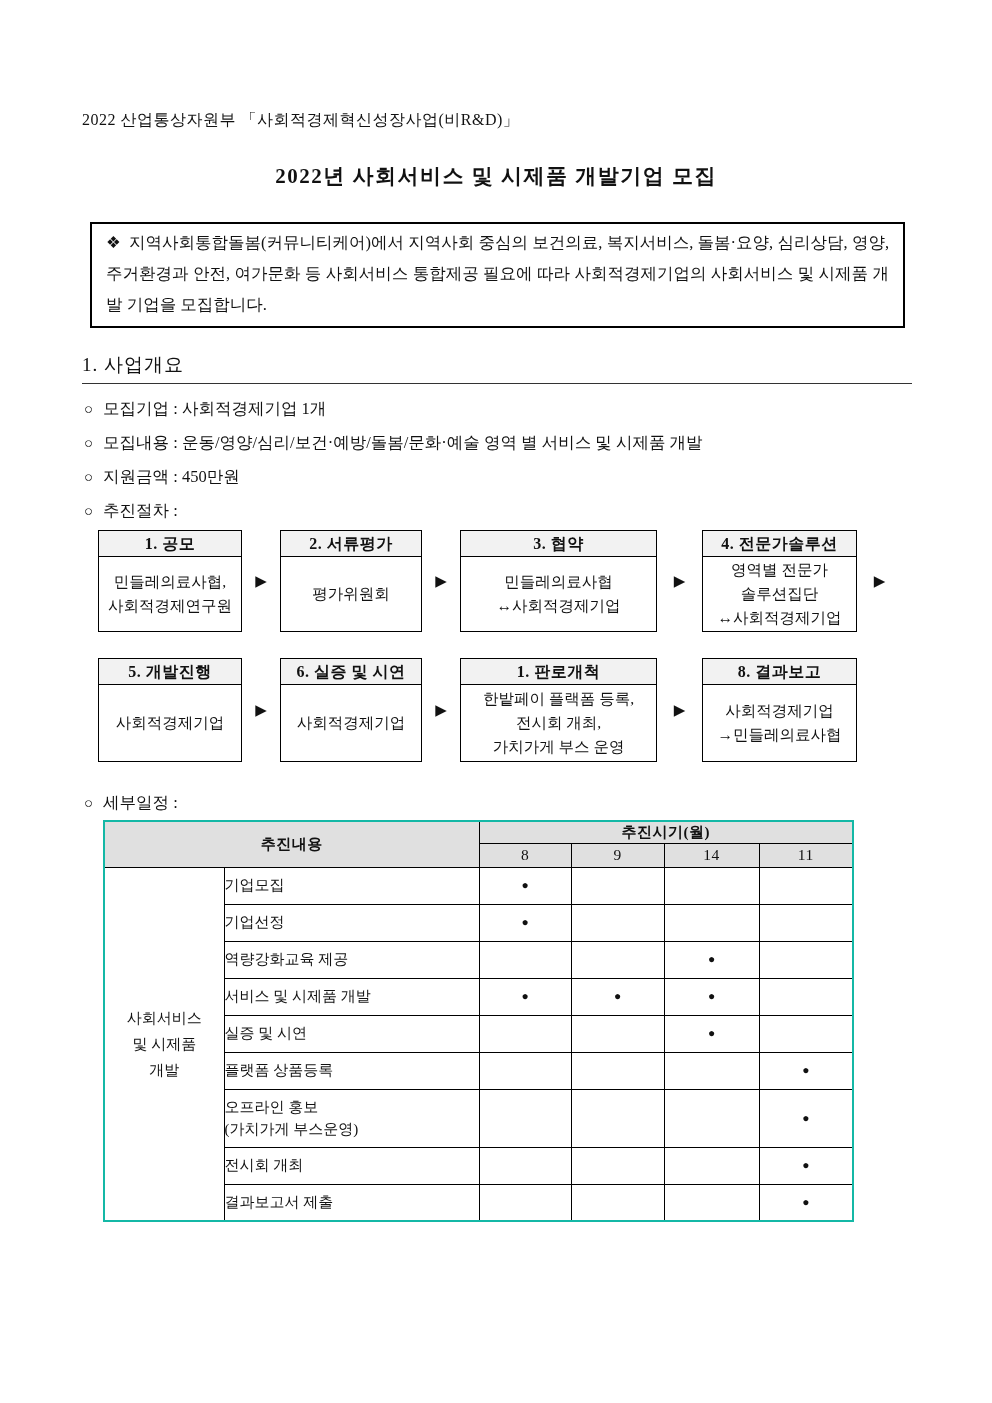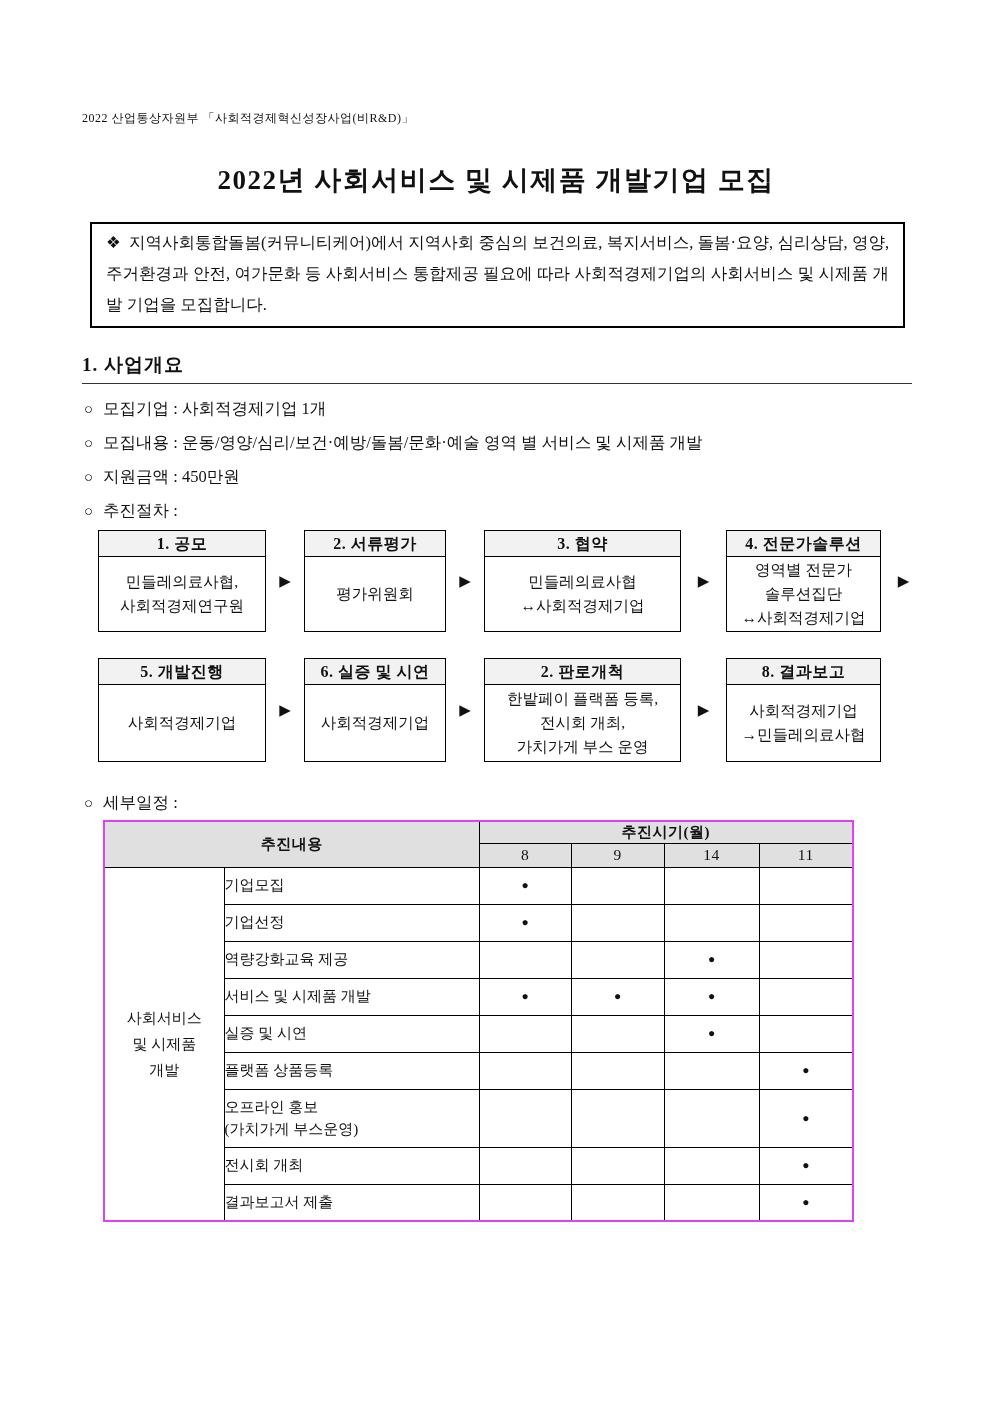--- a/index.html
+++ b/index.html
@@ -8,29 +8,29 @@
     width:992px;height:1403px;
     margin:0 auto;
     background:#ffffff;
     color:#111;
     font-family:"Liberation Serif","DejaVu Serif",serif;
     overflow:hidden;
   }
   
   .program-line{
     margin:110px 0 0 82px;
-    font-size:12px;
+    font-size:16px;
     letter-spacing:0.5px;
     height:22px;
   }
   
   .doc-title{
     margin-top:30px;
     text-align:center;
-    font-size:27px;
+    font-size:21px;
     font-weight:bold;
     letter-spacing:1.5px;
     height:36px;
   }
   
   .intro-box{
     box-sizing:border-box;
     width:815px;
     margin:24px 0 0 90px;
     border:2px solid #000;
@@ -39,21 +39,21 @@
     line-height:31px;
     text-align:justify;
   }
   .intro-box .marker{margin-right:8px;}
   
   .section-heading{
     box-sizing:border-box;
     width:830px;
     margin:24px 0 0 82px;
     font-size:19px;
-    font-weight:bold;
+    font-weight:normal;
     letter-spacing:1px;
     padding-bottom:5px;
     border-bottom:1.5px solid #333;
   }
   
   .overview-list{margin:8px 0 0 84px;font-size:16.5px;}
   .ov-item{line-height:34px;white-space:nowrap;}
   .ov-item .bullet{margin-right:10px;font-size:15px;}
   
   .flow-row{
@@ -63,21 +63,21 @@
     margin-top:2px;
     height:102px;
   }
   .flow-row.second{margin-top:26px;height:104px;}
   .step{
     box-sizing:border-box;
     border:1.5px solid #000;
     display:flex;flex-direction:column;
     background:#fff;
   }
-  .w1{width:168px}.w2{width:142px}.w3{width:197px}.w4{width:155px}
+  .w1{width:144px}.w2{width:142px}.w3{width:197px}.w4{width:155px}
   .step-hd{
     box-sizing:border-box;
     border-bottom:1.5px solid #000;
     background:#f2f2f2;
     text-align:center;
     font-weight:bold;
     font-size:16px;
     line-height:25px;
     height:26px;
     letter-spacing:0.5px;
@@ -105,21 +105,21 @@
     border-collapse:collapse;
     table-layout:fixed;
     width:749px;
     font-size:15px;
   }
   table.schedule td{
     border:1px solid #000;
     padding:0;
     vertical-align:middle;
   }
-  table.schedule{border:2px solid #d946ef;padding-left:37px;}
+  table.schedule{border:2px solid #14b8a6;padding-left:37px;}
   td.hd{
     background:#e0e0e0;
     text-align:center;
     font-weight:bold;
     letter-spacing:0.5px;
   }
   td.hd.m{font-weight:normal;font-size:15.5px;}
   tr.th1{height:22px;}
   tr.th2{height:24px;}
   tr.body-row{height:37px;}
@@ -206,21 +206,21 @@
     </div>
     <div class="fc-arrow">▶</div>
     <div class="step w2">
       <div class="step-hd">6. 실증 및 시연</div>
       <div class="step-bd">
         <span>사회적경제기업</span>
       </div>
     </div>
     <div class="fc-arrow">▶</div>
     <div class="step w3">
-      <div class="step-hd">2. 판로개척</div>
+      <div class="step-hd">1. 판로개척</div>
       <div class="step-bd">
         <span>한밭페이 플랙폼 등록,</span>
         <span>전시회 개최,</span>
         <span>가치가게 부스 운영</span>
       </div>
     </div>
     <div class="fc-arrow wide">▶</div>
     <div class="step w4">
       <div class="step-hd">8. 결과보고</div>
       <div class="step-bd">

